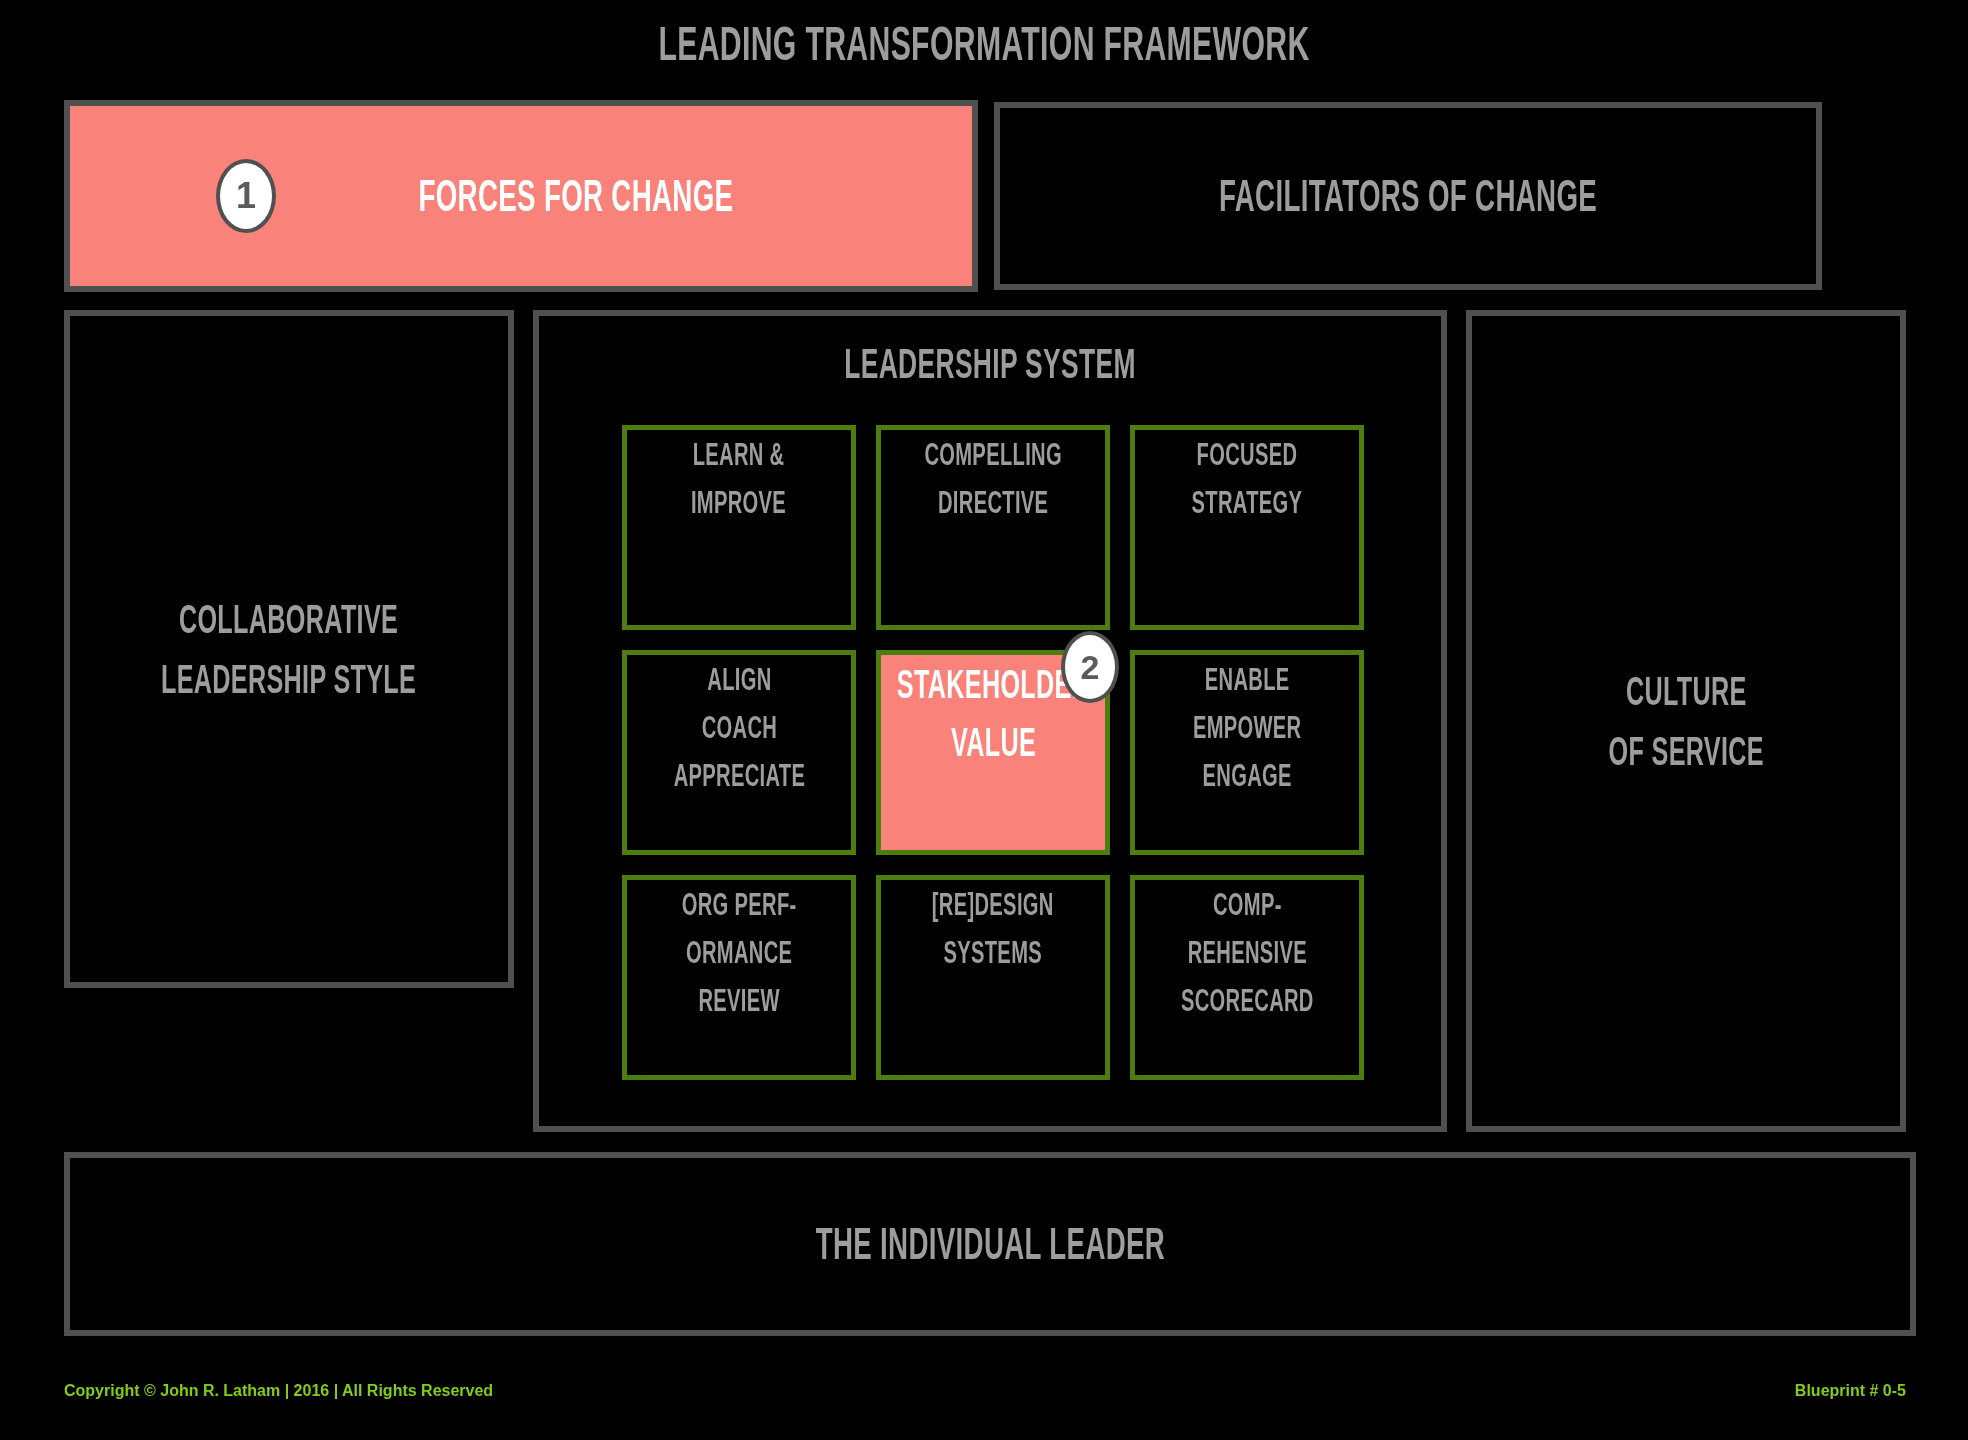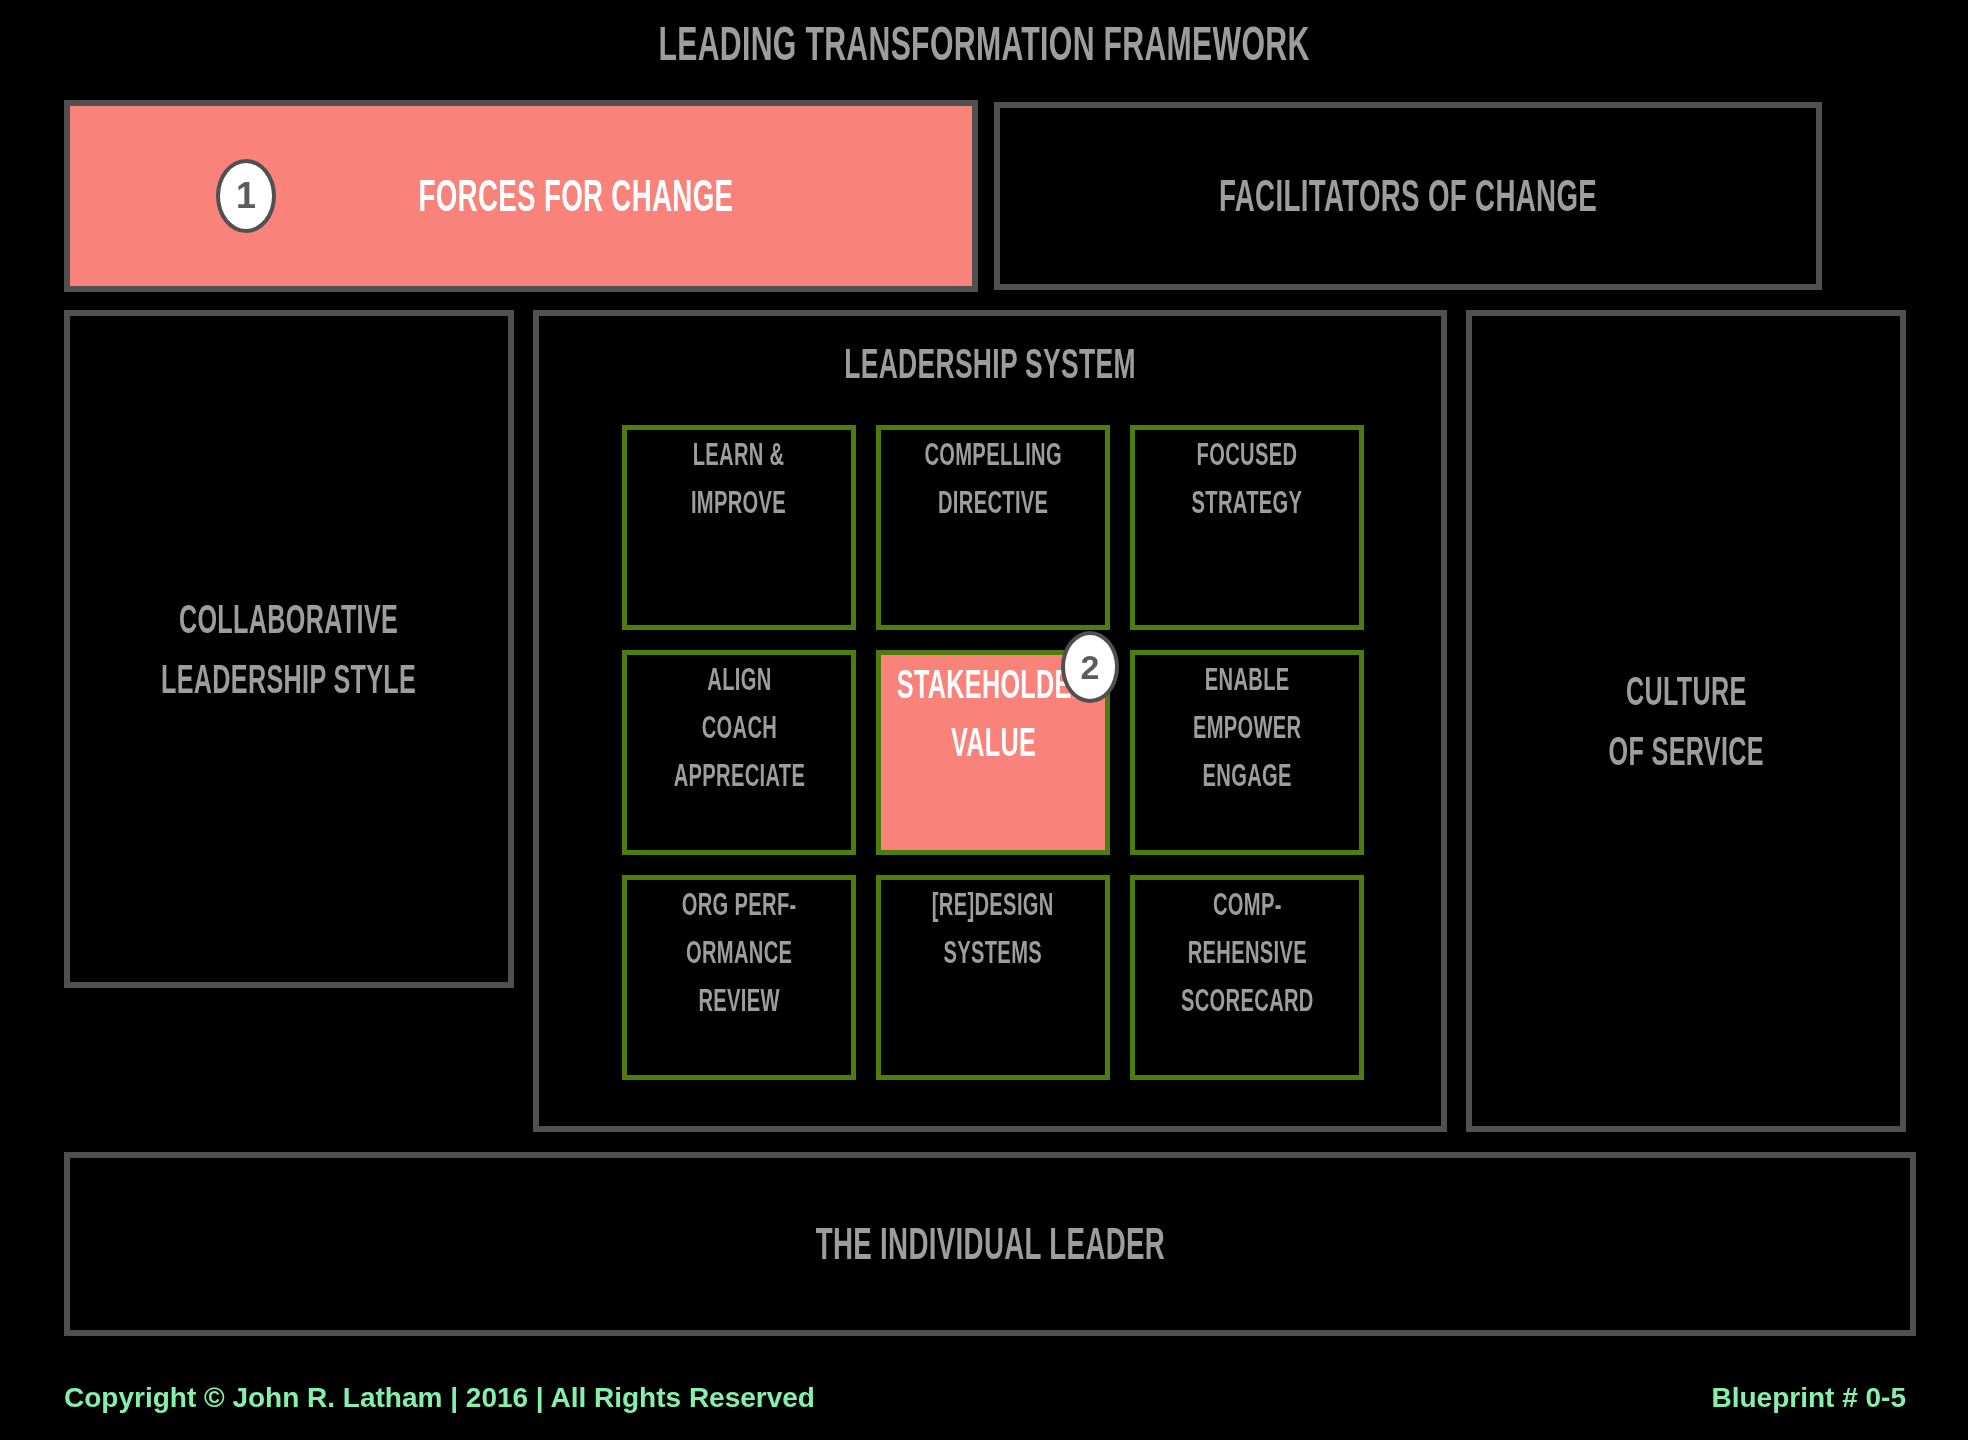--- a/index.html
+++ b/index.html
@@ -65,21 +65,21 @@
     box-sizing:border-box;
     background:#000;
     display:flex;align-items:flex-start;justify-content:center;
   }
   .cell-label{color:#9d9d9d;font-size:32px;line-height:1.5;}
   .cell-highlight{background:#f9837a;}
   .cell-highlight .cell-label{color:#ffffff;font-size:40px;line-height:1.45;}
   .footer{
     position:absolute;top:1382px;left:64px;right:62px;
     display:flex;justify-content:space-between;
-    color:#86efac;font-size:28px;font-weight:bold;
+    color:#84cc16;font-size:16px;font-weight:bold;
   }
 </style>
 </head>
 <body>
 
 <div class="canvas">
 
   <div class="title cond">LEADING TRANSFORMATION FRAMEWORK</div>
 
   <div class="box salmon" style="left:64px;top:100px;width:914px;height:192px;">

